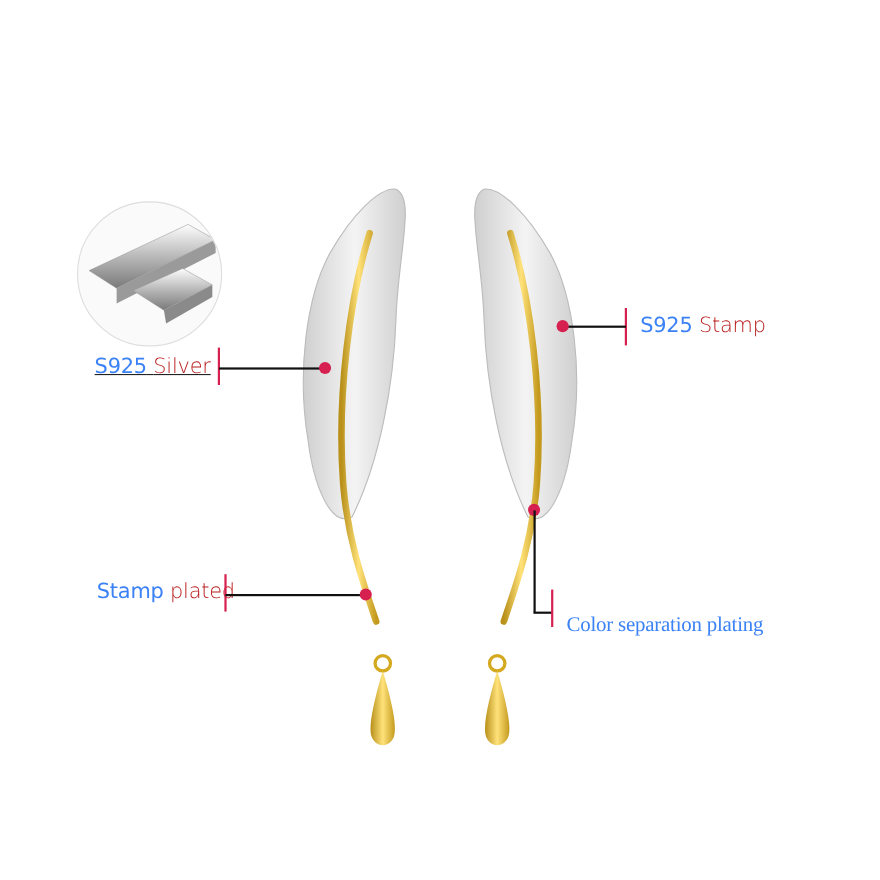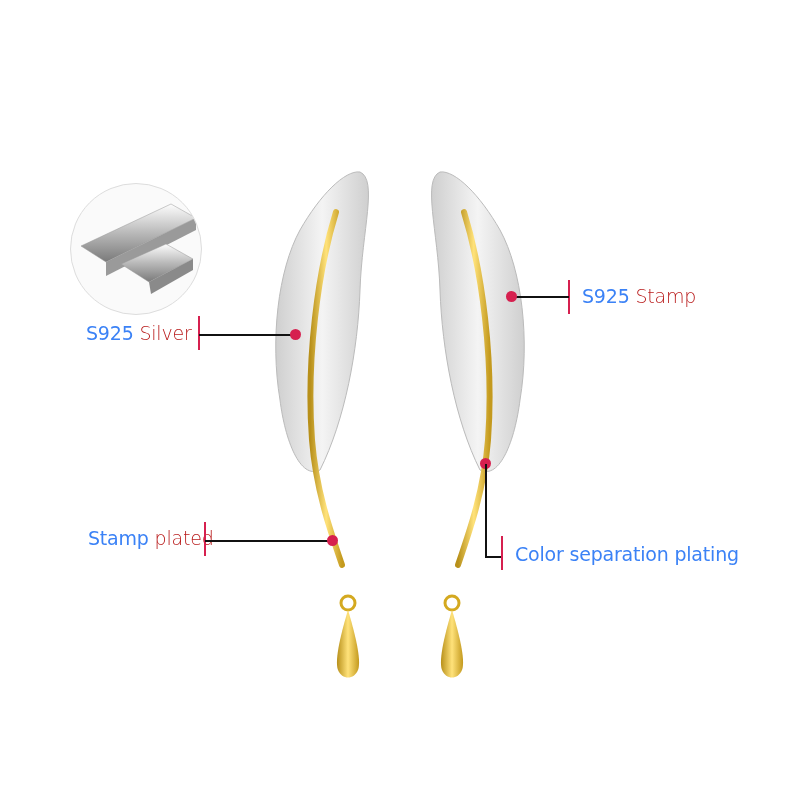--- a/index.html
+++ b/index.html
@@ -63,21 +63,21 @@
   </g>
 
   <g>
     <path d="M440,172 C422,180 438,230 440,290 C442,350 455,420 480,470 C500,480 515,440 520,400 C530,340 522,270 500,230 C480,195 455,170 440,172 Z" fill="url(#feather)" stroke="#bbb" stroke-width="1"></path>
     <path d="M464,212 C482,270 494,360 488,440 C484,490 470,530 458,565" fill="none" stroke="url(#gold)" stroke-width="6" stroke-linecap="round"></path>
     <circle cx="452" cy="603" r="7" fill="none" stroke="#d4a920" stroke-width="3"></circle>
     <path d="M452,610 C446,630 438,660 442,670 C446,680 458,680 462,670 C466,660 458,630 452,610 Z" fill="url(#gold)"></path>
   </g>
 </svg>
 
-<div class="label" style="left:86px;top:322px;">
+<div class="label" style="left:86px;top:322px;text-decoration:underline;">
   <span class="strong">S925</span>
   <span class="light">Silver</span>
 </div>
 <div class="tick" style="left:198px;top:316px;height:34px;"></div>
 <div class="hline" style="left:199px;top:334px;width:97px;"></div>
 <div class="dot" style="left:290px;top:329px;"></div>
 
 <div class="tick" style="left:568px;top:280px;height:34px;"></div>
 <div class="hline" style="left:512px;top:296px;width:57px;"></div>
 <div class="dot" style="left:506px;top:291px;"></div>
@@ -91,15 +91,15 @@
   <span class="light">plated</span>
 </div>
 <div class="tick" style="left:204px;top:522px;height:34px;"></div>
 <div class="hline" style="left:205px;top:540px;width:126px;"></div>
 <div class="dot" style="left:327px;top:535px;"></div>
 
 <div class="dot" style="left:480px;top:458px;"></div>
 <div class="vline" style="left:485px;top:464px;height:93px;"></div>
 <div class="hline" style="left:485px;top:556px;width:17px;"></div>
 <div class="tick" style="left:501px;top:536px;height:34px;"></div>
-<div class="label" style="left:515px;top:543px;">
+<div class="label" style="left:515px;top:558px;font-family:Liberation Serif, serif;">
   <span class="strong">Color separation plating</span>
 </div>
 
 </body></html>

